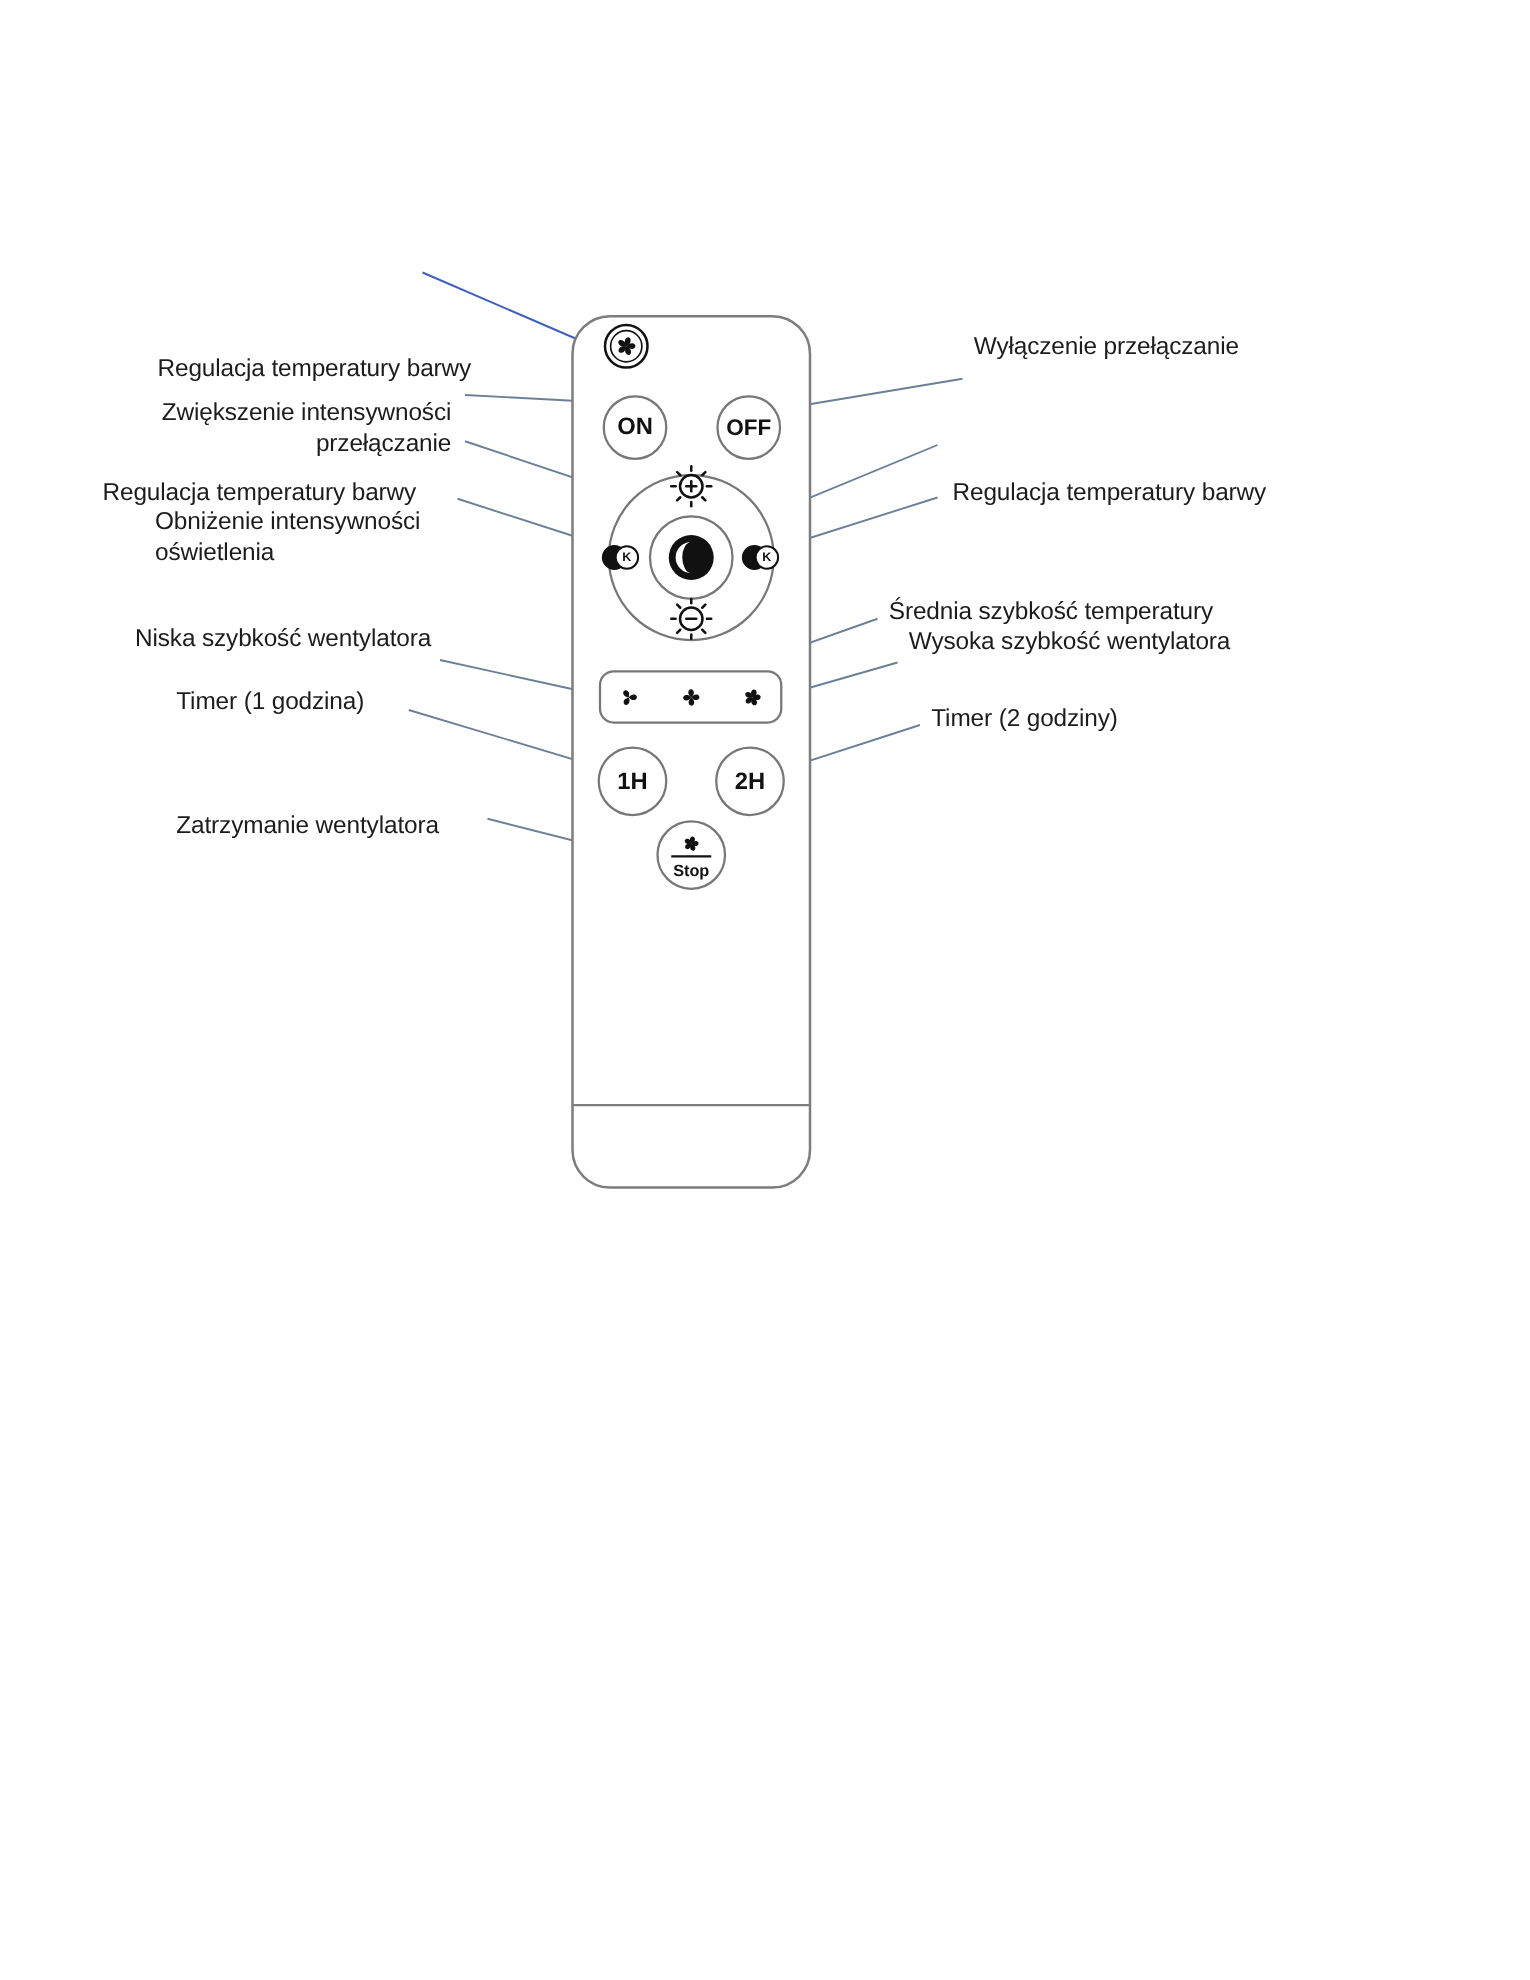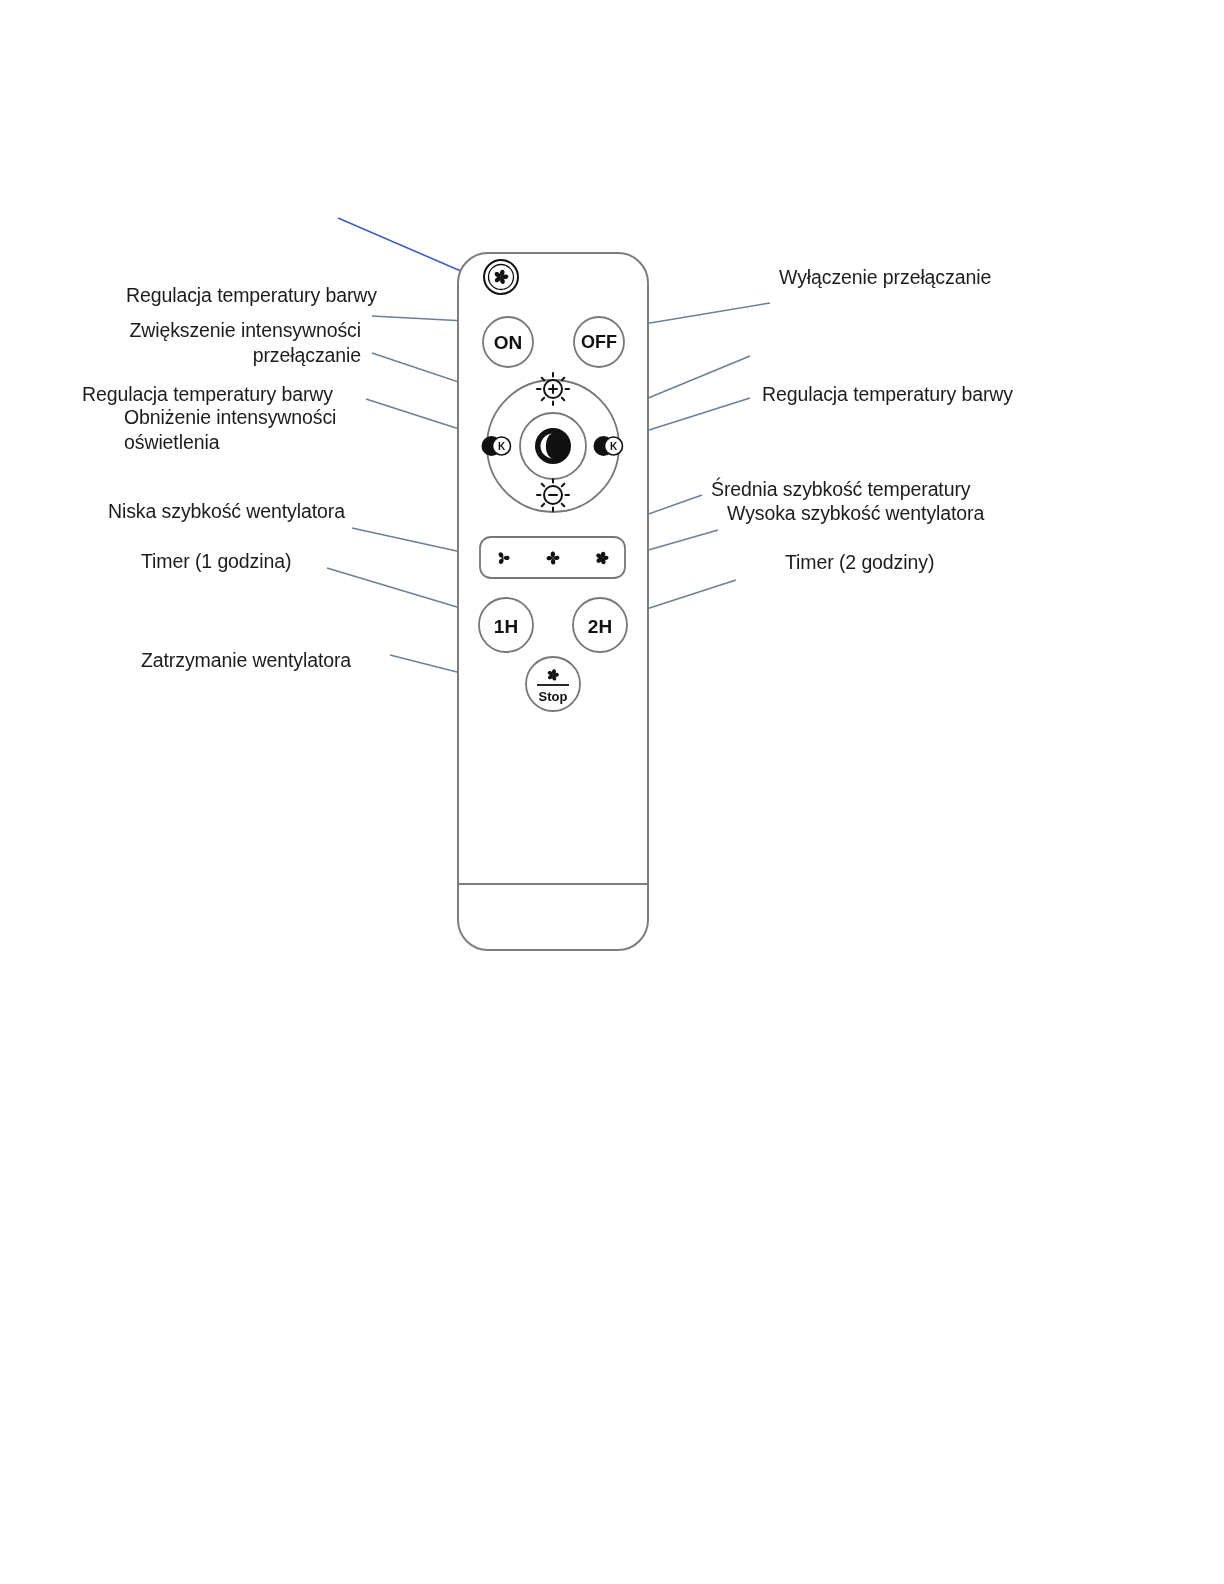--- a/index.html
+++ b/index.html
@@ -261,15 +261,15 @@
 
   <div class="callout left-align" style="left:779px; top:265px;">Wyłączenie przełączanie</div>
 
 
   <div class="callout left-align" style="left:762px; top:382px;">Regulacja temperatury barwy</div>
 
   <div class="callout left-align" style="left:711px; top:477px;">Średnia szybkość temperatury</div>
 
   <div class="callout left-align" style="left:727px; top:501px;">Wysoka szybkość wentylatora</div>
 
-  <div class="callout left-align" style="left:745px; top:550px;margin-left:40px;">Timer (2 godziny)</div>
+  <div class="callout left-align" style="left:745px; top:563px;">Timer (2 godziny)</div>
 
 </div>
 
 </body></html>

